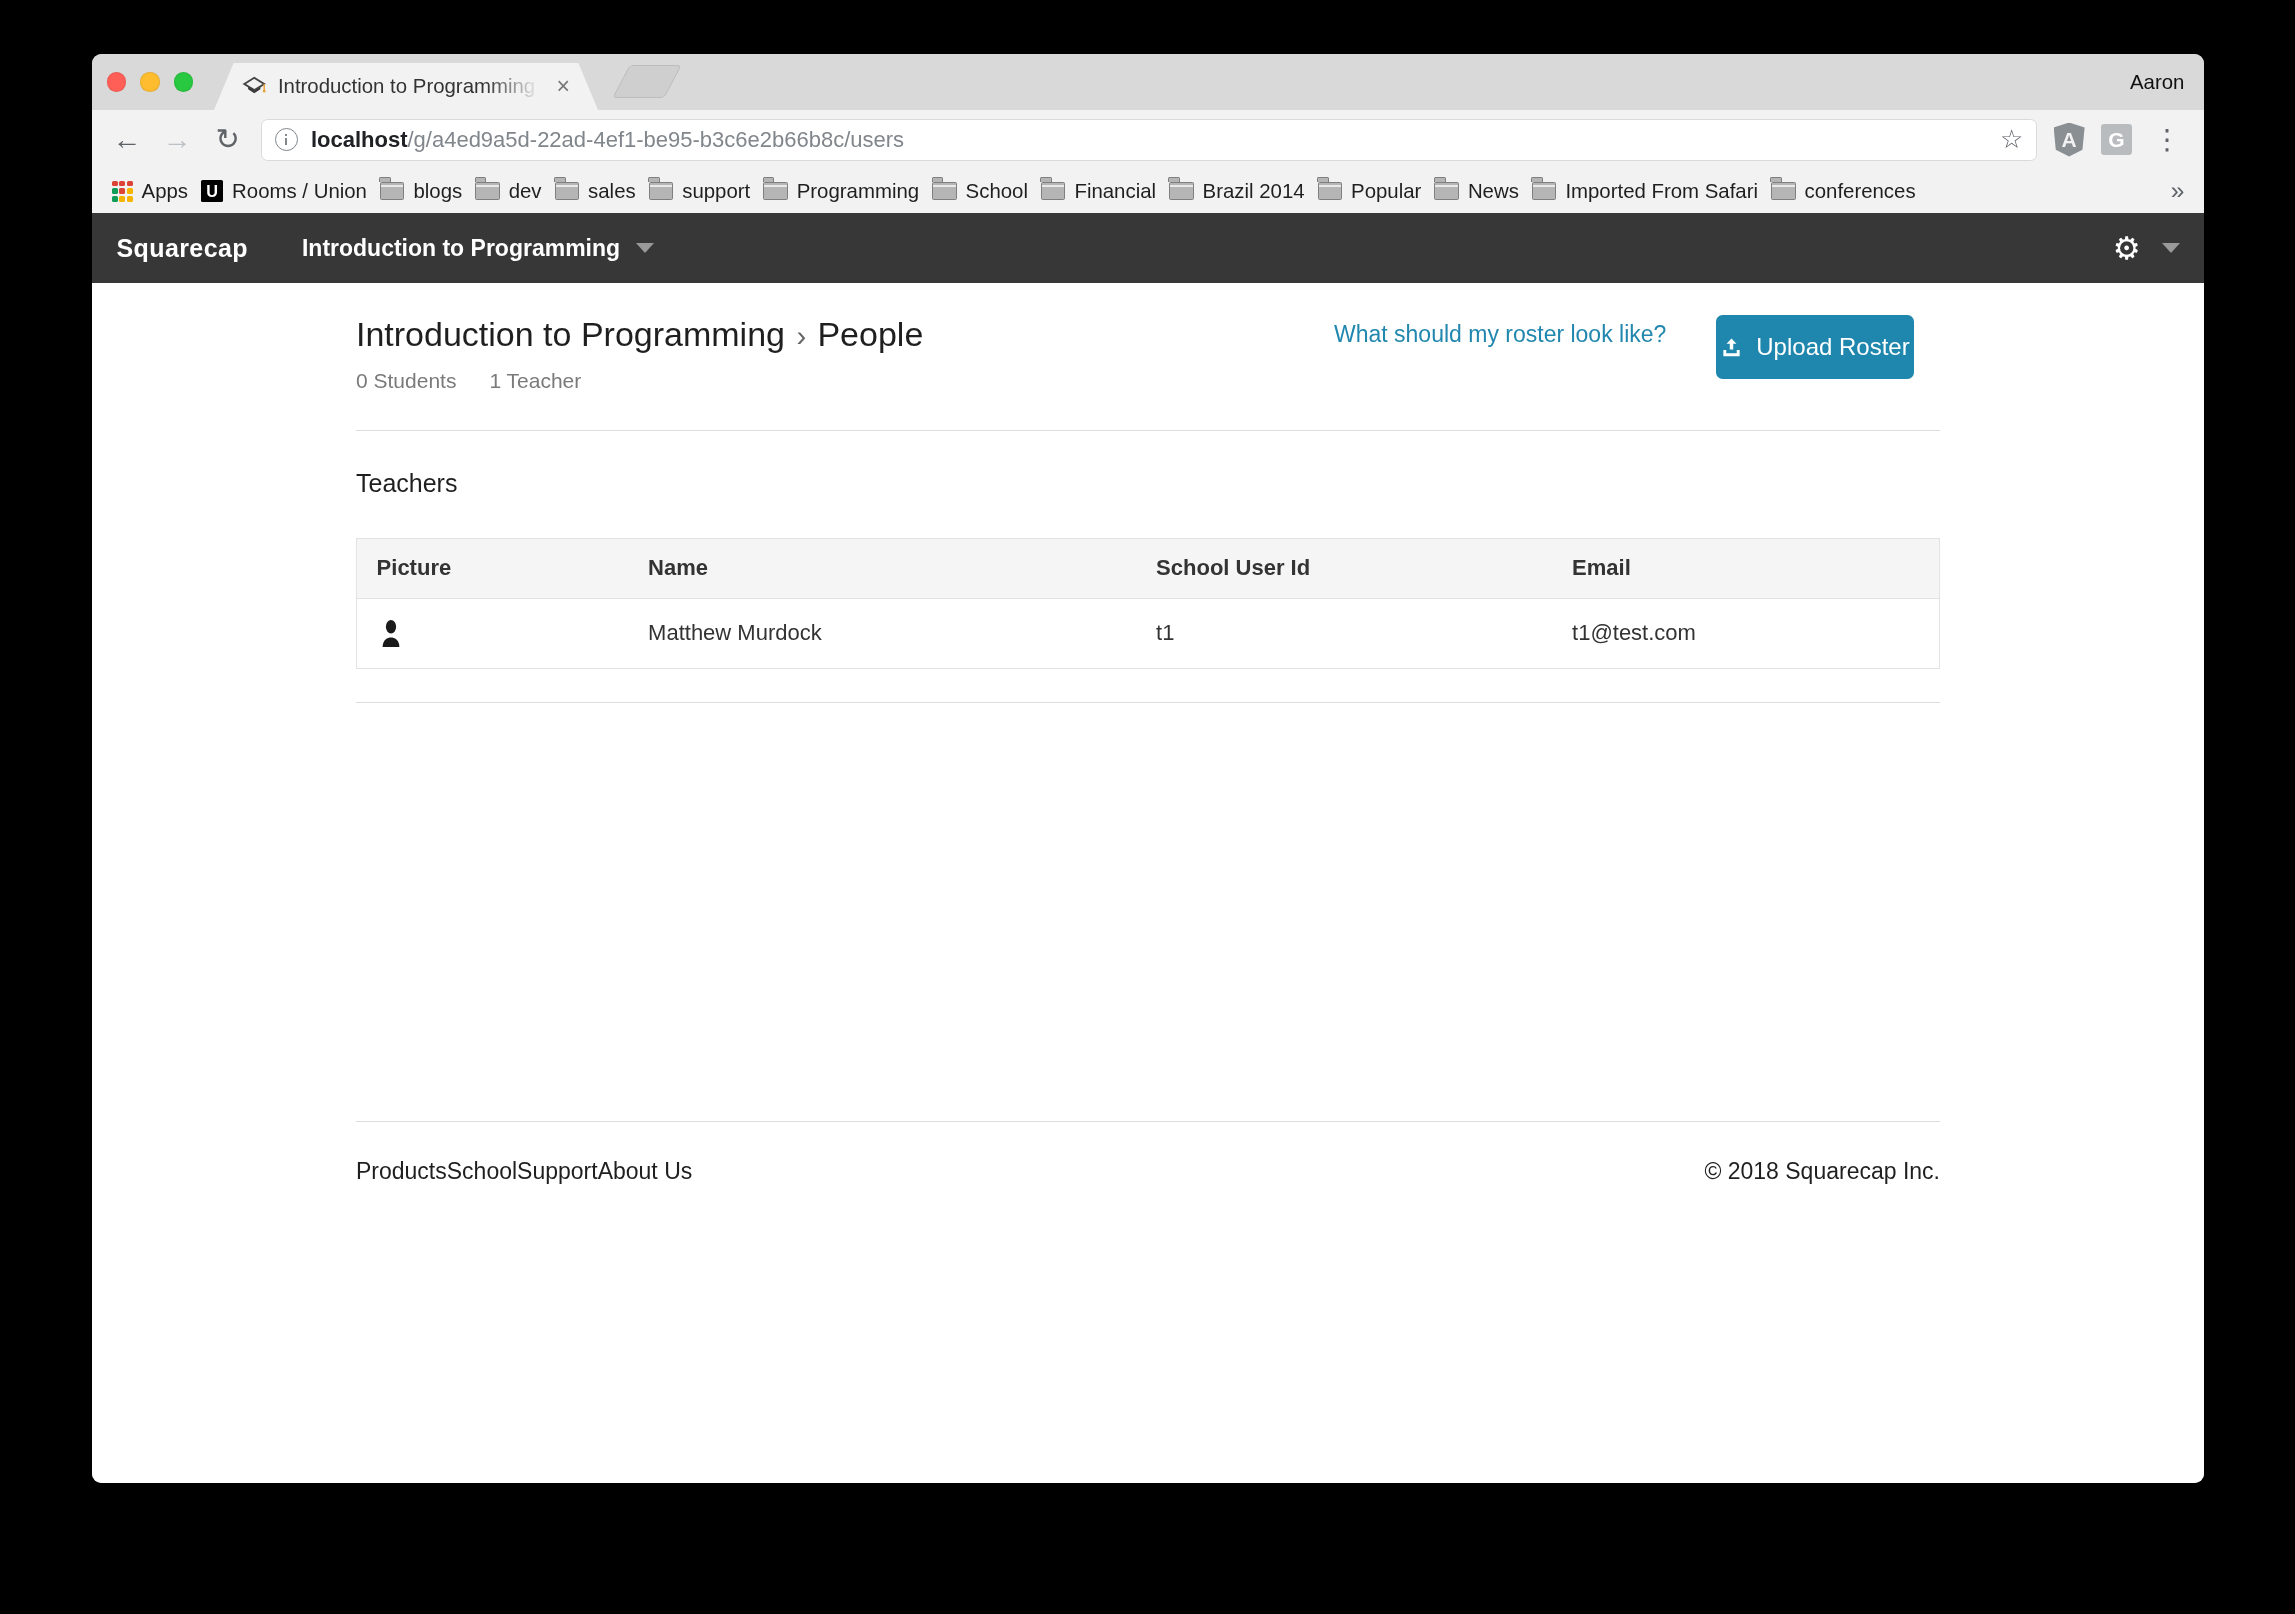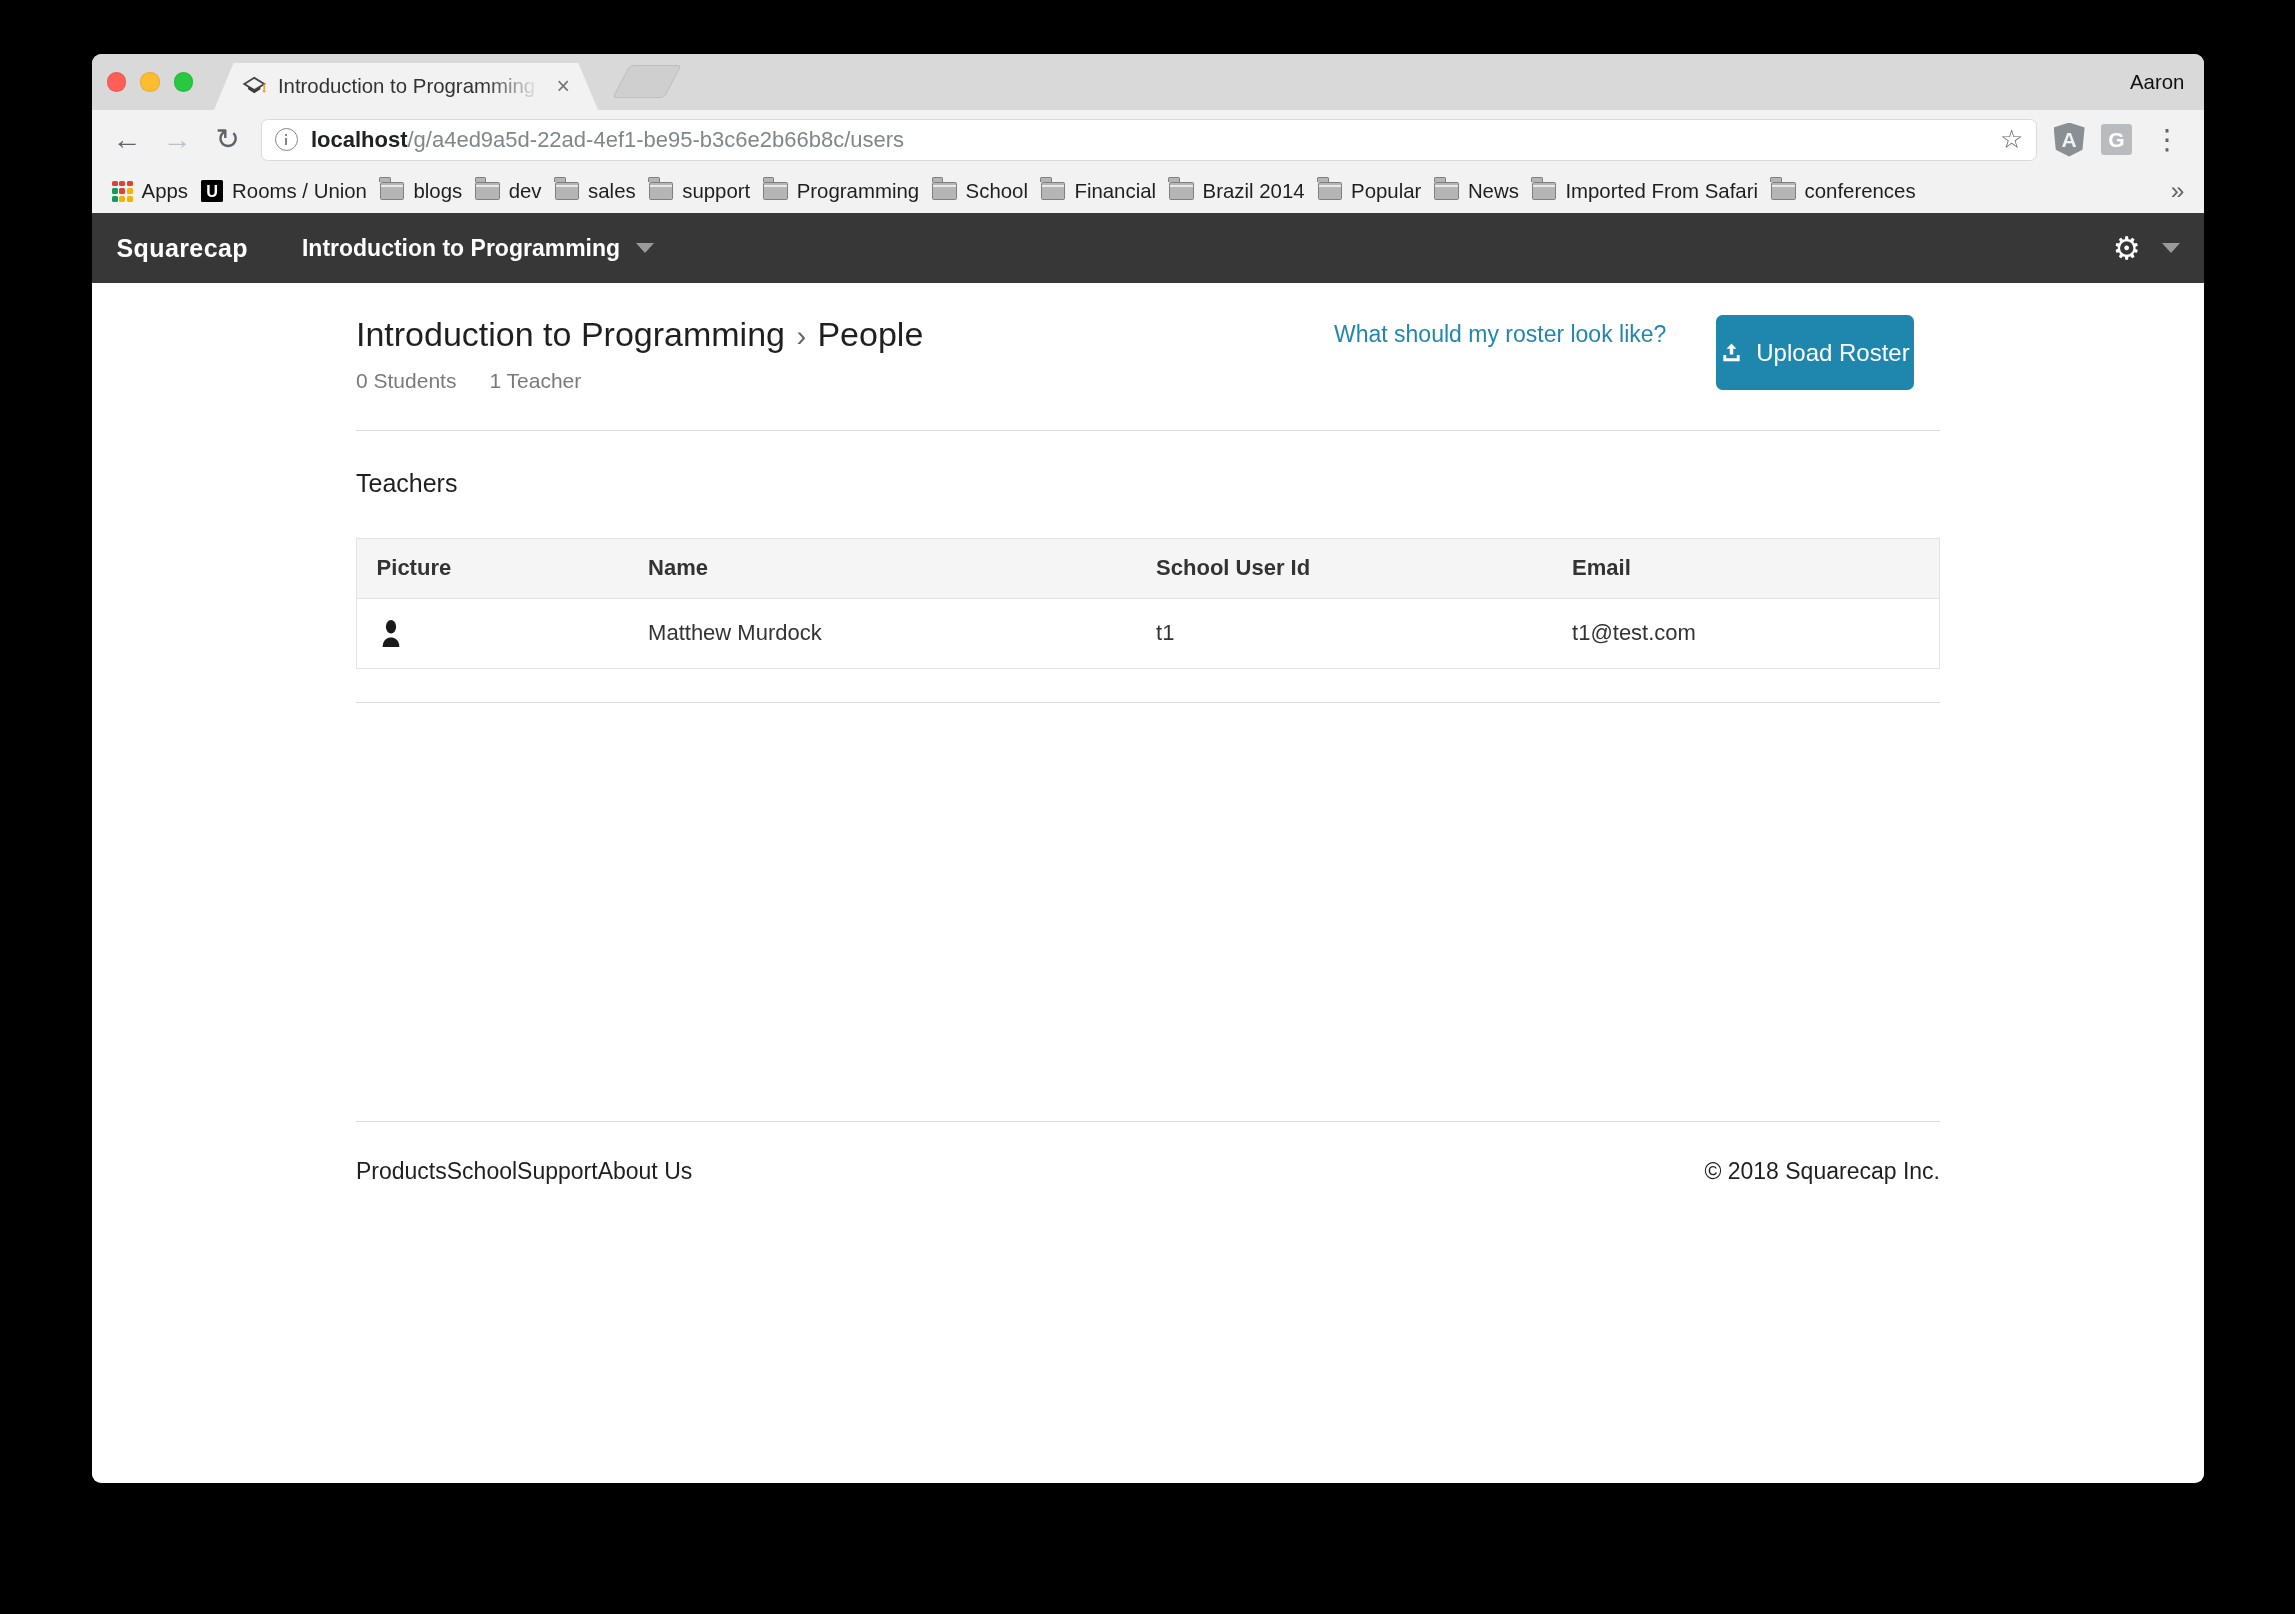--- a/index.html
+++ b/index.html
@@ -76,21 +76,21 @@
 
   
   .content{height:1201px; background:#fff;}
   .container{width:1584px; margin:0 auto; padding-top:32px;}
   .pagehead{display:flex; align-items:flex-start;}
   .crumb{font-size:34px; color:#1f1f1f; line-height:39px; font-weight:500;}
   .crumb-sep{color:#666; font-size:29px; padding:0 11.4px;}
   .stats{margin-top:13px; display:flex; gap:33px; font-size:21px; color:#7a7a7a; line-height:24.5px;}
   .head-right{margin-left:auto; display:flex; align-items:flex-start; gap:39px;}
   .roster-link{width:343px; font-size:23px; color:var(--link); line-height:38px;}
-  .upload-btn{width:198px; height:75px; background:var(--accent); border:none; border-radius:6.5px;
+  .upload-btn{width:198px; height:64px; background:var(--accent); border:none; border-radius:6.5px;
        color:#fff; font-size:24px; font-family:inherit; display:flex; align-items:center;
        justify-content:center; gap:13px; margin-right:26px;}
   .divider{border:none; border-top:1.6px solid #ddd; margin-top:36px;}
   .section-heading{margin-top:38px; font-size:25px; color:#1f1f1f; line-height:28px; font-weight:500;}
   table.roster{margin-top:41px; width:100%; border-collapse:collapse; border:1.6px solid #e3e3e3; font-size:22px; color:#333;}
   table.roster thead th{background:#f5f5f5; text-align:left; font-weight:600; height:60px; padding:0 19.6px;
        border-bottom:1.6px solid #e3e3e3;}
   table.roster tbody td{height:70px; padding:0 19.6px; background:#fff;}
   th.col-picture, td.col-picture{width:272px;}
   th.col-name, td.col-name{width:508px;}

